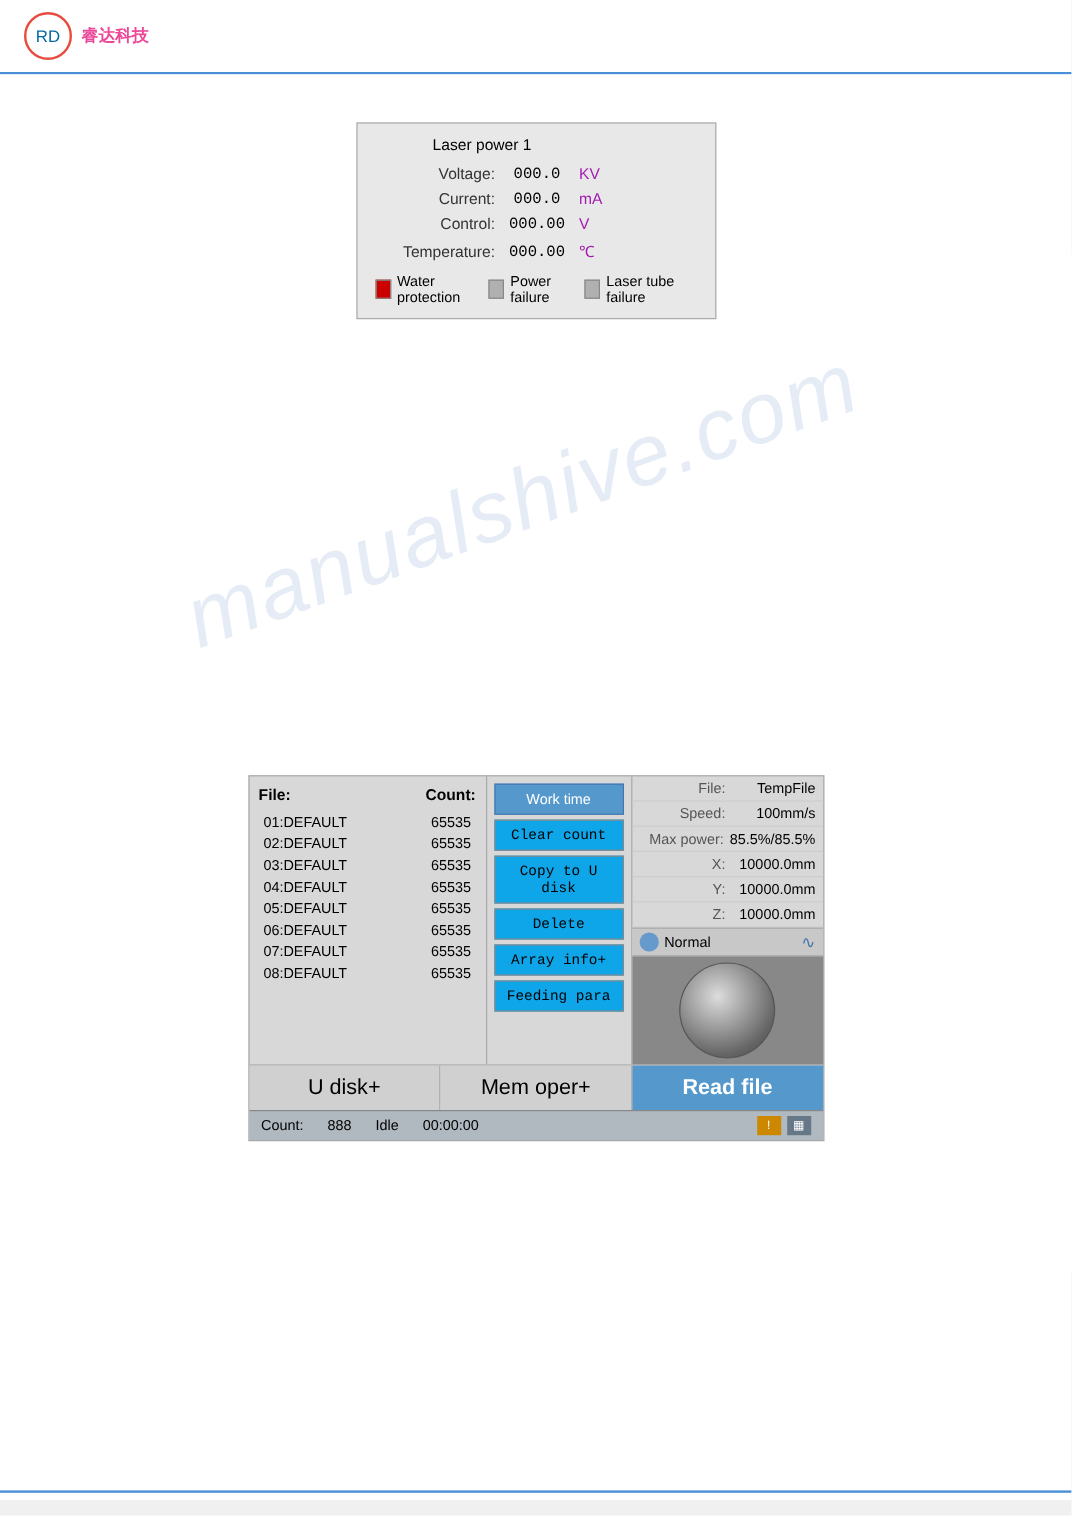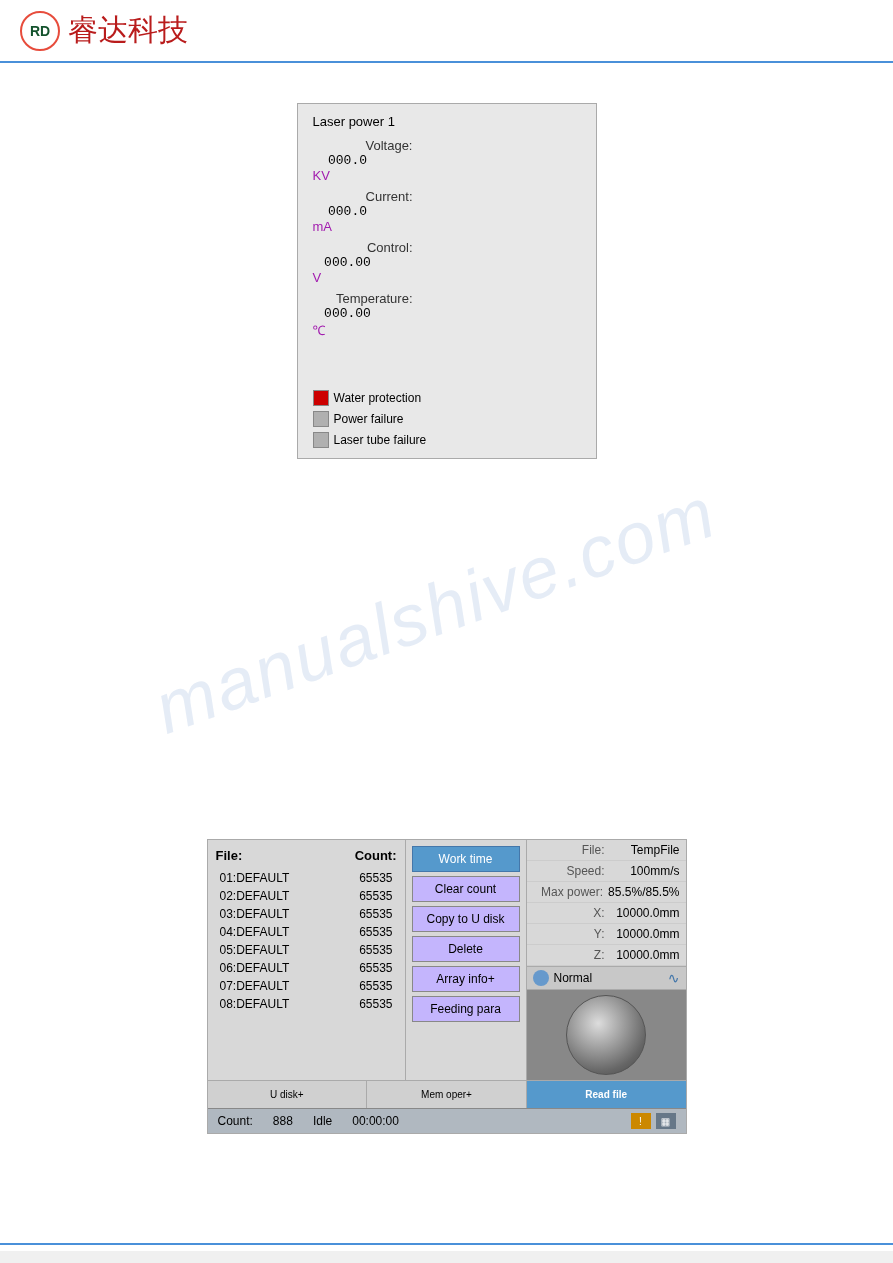--- a/index.html
+++ b/index.html
@@ -20,29 +20,29 @@
       border-bottom: 2px solid #4a90d9;
     }
     .logo-circle {
       width: 40px;
       height: 40px;
       border: 2px solid #e74c3c;
       border-radius: 50%;
       display: flex;
       align-items: center;
       justify-content: center;
-      color: #14532d;
-      font-weight: bold;
+      color: #0369a1;
+      font-weight: normal;
       font-size: 14px;
       margin-right: 8px;
     }
     .company-name {
-      font-size: 30px;
-      color: #b91c1c;
-      font-weight: normal;
+      font-size: 14px;
+      color: #ec4899;
+      font-weight: bold;
     }
 
     
     .main-content {
       background: white;
       min-height: 1180px;
       padding: 30px 20px;
       display: flex;
       flex-direction: column;
       align-items: center;
@@ -54,27 +54,27 @@
       background: #e8e8e8;
       width: 300px;
       padding: 10px 15px;
       margin-top: 10px;
       margin-bottom: 30px;
     }
     .laser-panel-title {
       font-size: 13px;
       margin-bottom: 8px;
       color: #000;
+      margin-left: 48px;
     }
     .laser-row {
       display: flex;
-      align-items: flex-start;
+      align-items: center;
       margin-bottom: 4px;
       padding: 1px 0;
-      flex-direction: column;
     }
     .laser-label {
       width: 100px;
       text-align: right;
       color: #333;
       font-size: 13px;
     }
     .laser-value {
       width: 70px;
       text-align: center;
@@ -96,23 +96,22 @@
     .indicator-box {
       width: 16px;
       height: 16px;
       border: 1px solid #888;
     }
     .indicator-box.red { background: #cc0000; }
     .indicator-box.gray { background: #b0b0b0; }
 
     .indicators-left {
       display: flex;
-      flex-direction: column;
+      flex-direction: row;
       gap: 5px;
-      margin-top: 42px;
     }
     .indicators-right {
       display: flex;
       flex-direction: column;
       gap: 5px;
       margin-left: 20px;
     }
     .indicators-row {
       display: flex;
     }
@@ -183,23 +182,24 @@
       cursor: pointer;
       border: 1px solid #888;
       text-align: center;
     }
     .btn-blue {
       background: #5599cc;
       color: white;
       border-color: #4477aa;
     }
     .btn-gray {
-      background: #c4b5fd;
+      background: #0ea5e9;
       color: #000;
       border-color: #888;
+      font-family: Liberation Mono, monospace;
     }
 
     
     .info-section {
       width: 160px;
       font-size: 12px;
       border-left: 1px solid #aaa;
     }
     .info-row {
       display: flex;
@@ -265,21 +265,21 @@
 
     
     .bottom-buttons {
       display: flex;
       border-top: 1px solid #aaa;
     }
     .bottom-btn {
       flex: 1;
       padding: 8px 4px;
       text-align: center;
-      font-size: 10px;
+      font-size: 18px;
       cursor: pointer;
       border: none;
       border-right: 1px solid #aaa;
       background: #d0d0d0;
     }
     .bottom-btn:last-child {
       border-right: none;
       background: #5599cc;
       color: white;
       font-weight: bold;

